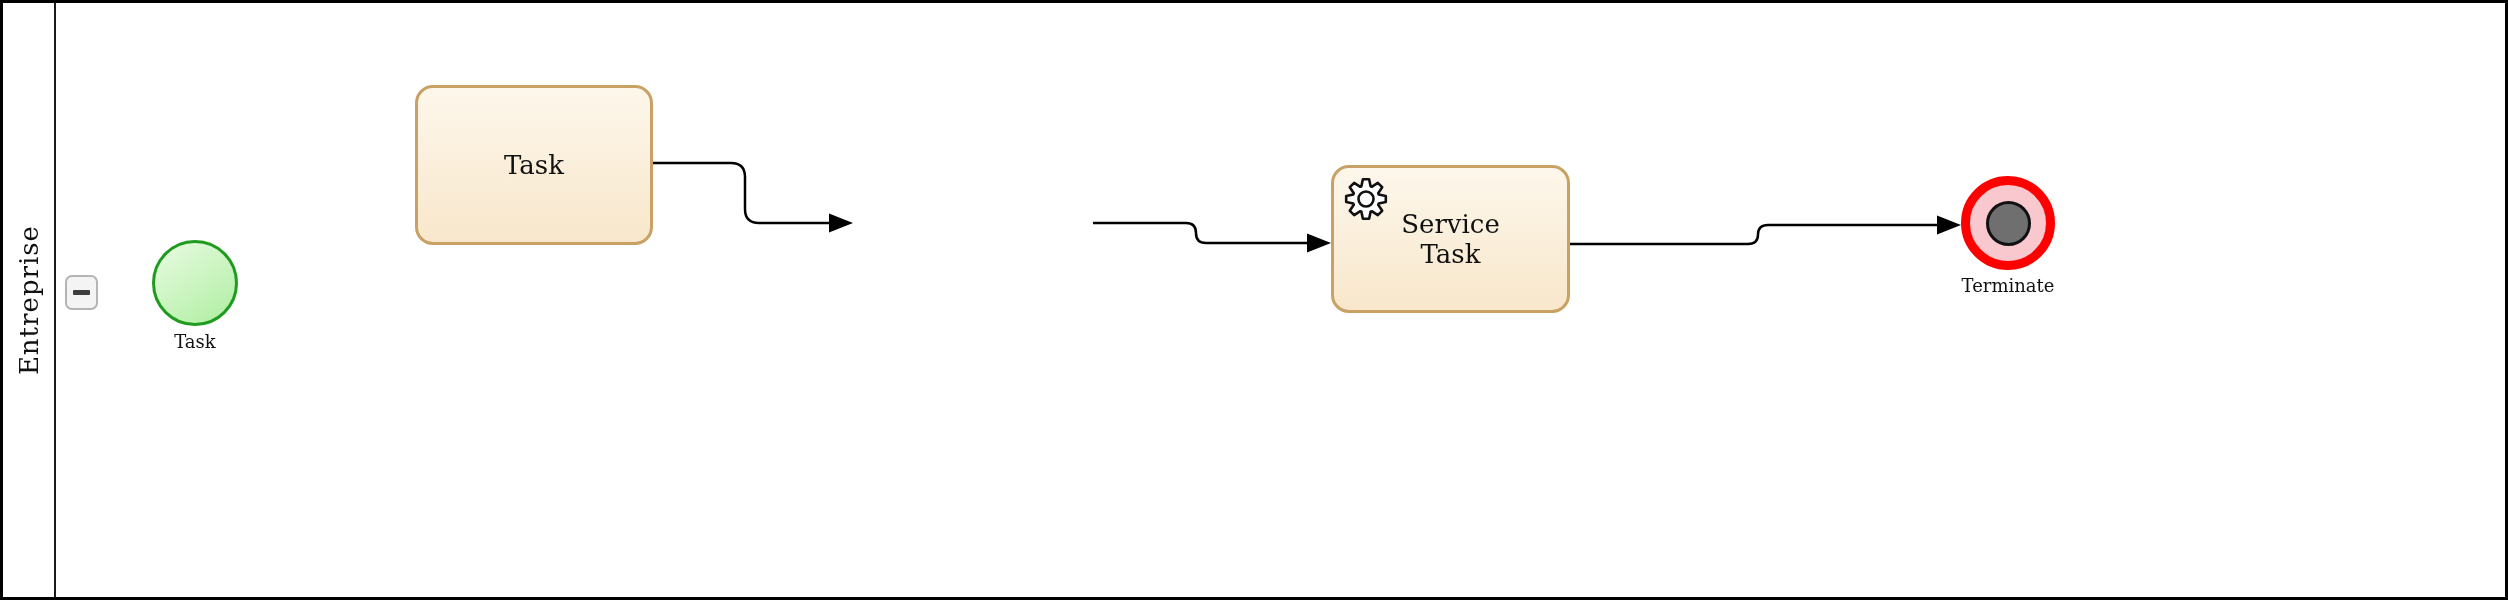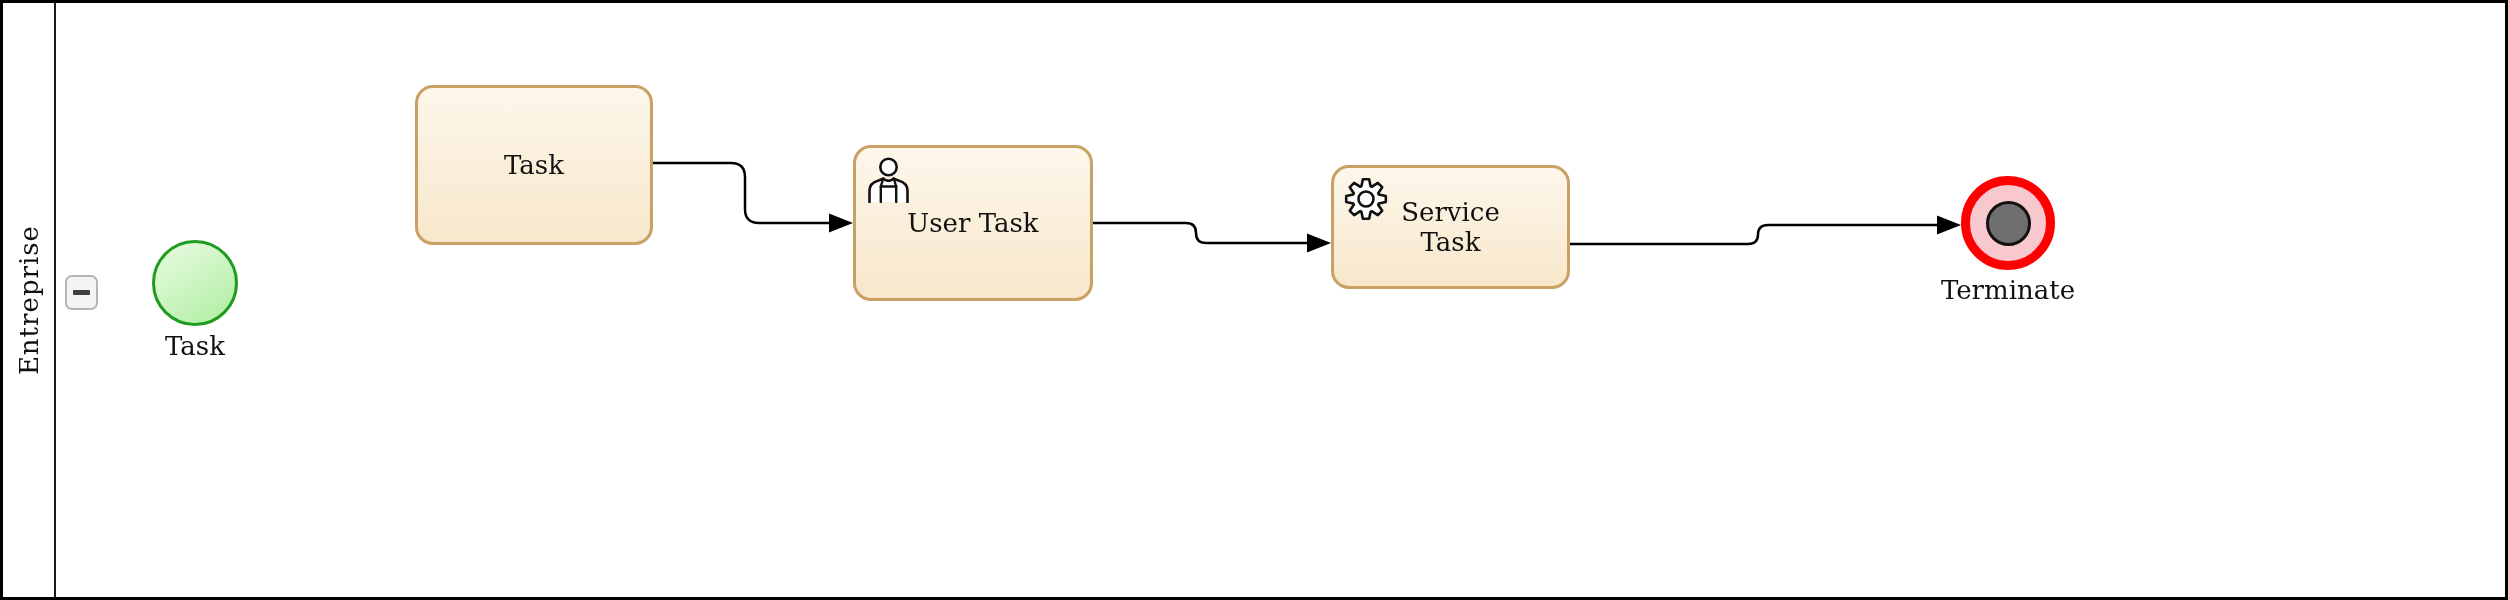--- a/index.html
+++ b/index.html
@@ -62,26 +62,26 @@
   .task-node{
     position:absolute;box-sizing:border-box;
     border:3px solid var(--task_border,#c9a165);
     border-radius:18px;
     background:linear-gradient(to bottom,var(--task_fill_top,#fdf7eb),var(--task_fill_bottom,#f8e7cb));
     display:flex;align-items:center;justify-content:center;
     text-align:center;
   }
   #task-node{left:412px;top:82px;width:238px;height:160px;}
   #user-task-node{left:850px;top:142px;width:240px;height:156px;}
-  #service-task-node{left:1328px;top:162px;width:239px;height:124px;}
+  #service-task-node{left:1328px;top:162px;width:239px;height:148px;}
   .node-label{font-size:26px;line-height:30px;white-space:pre-line;}
   .node-icon{position:absolute;left:9px;top:8px;}
   
   .free-label{
-    position:absolute;font-size:26px;text-align:center;white-space:nowrap;
+    position:absolute;font-size:18px;text-align:center;white-space:nowrap;
     transform:translateX(-50%);
   }
   #start-label{left:192px;top:328px;}
   #terminate-label{left:2005px;top:272px;}
   
   .connectors{position:absolute;left:0;top:0;pointer-events:none;}
   .flow{stroke:var(--connector,#000);stroke-width:2.5;fill:none;}
   .arrowhead{fill:var(--connector,#000);stroke:none;}
   .icon-stroke{stroke:#111;stroke-width:2.6;fill:#fff;stroke-linejoin:round;stroke-linecap:round;}
   .icon-line{stroke:#111;stroke-width:2.4;fill:none;stroke-linejoin:round;stroke-linecap:round;}
@@ -100,29 +100,20 @@
     <span class="minus-bar"></span>
   </button>
 
   <div class="start-event"></div>
   <div class="free-label" id="start-label">Task</div>
 
   <div class="task-node" id="task-node">
     <span class="node-label">Task</span>
   </div>
 
-  <div class="task-node" id="user-task-node">
-    <svg class="node-icon" width="47" height="47" viewBox="0 0 47 47">
-      <path class="icon-stroke" d="M 4.5 46 L 4.5 35 Q 4.5 27 13 24.8 L 18.2 22.6 Q 23.5 27 28.8 22.6 L 34 24.8 Q 42.5 27 42.5 35 L 42.5 46"></path>
-      <circle class="icon-stroke" cx="23.5" cy="11" r="8.2"></circle>
-      <path class="icon-line" d="M 18.2 22.6 L 15.8 30.5 L 31.2 30.5 L 28.8 22.6"></path>
-      <path class="icon-line" d="M 15.8 30.5 L 15.8 46 M 31.2 30.5 L 31.2 46"></path>
-    </svg>
-    <span class="node-label">User Task</span>
-  </div>
 
   <div class="task-node" id="service-task-node">
     <svg class="node-icon" width="46" height="46" viewBox="0 0 46 46">
       <path id="gear-path" class="icon-stroke" d="M 18.4 10.3 L 19.9 3.2 L 26.1 3.2 L 27.6 10.3 L 28.7 10.8 L 34.8 6.8 L 39.2 11.2 L 35.2 17.3 L 35.7 18.4 L 42.8 19.9 L 42.8 26.1 L 35.7 27.6 L 35.2 28.7 L 39.2 34.8 L 34.8 39.2 L 28.7 35.2 L 27.6 35.7 L 26.1 42.8 L 19.9 42.8 L 18.4 35.7 L 17.3 35.2 L 11.2 39.2 L 6.8 34.8 L 10.8 28.7 L 10.3 27.6 L 3.2 26.1 L 3.2 19.9 L 10.3 18.4 L 10.8 17.3 L 6.8 11.2 L 11.2 6.8 L 17.3 10.8 Z"></path>
       <circle class="icon-stroke" cx="23" cy="23" r="7.5"></circle>
     </svg>
     <span class="node-label">Service
 Task</span>
   </div>
 

